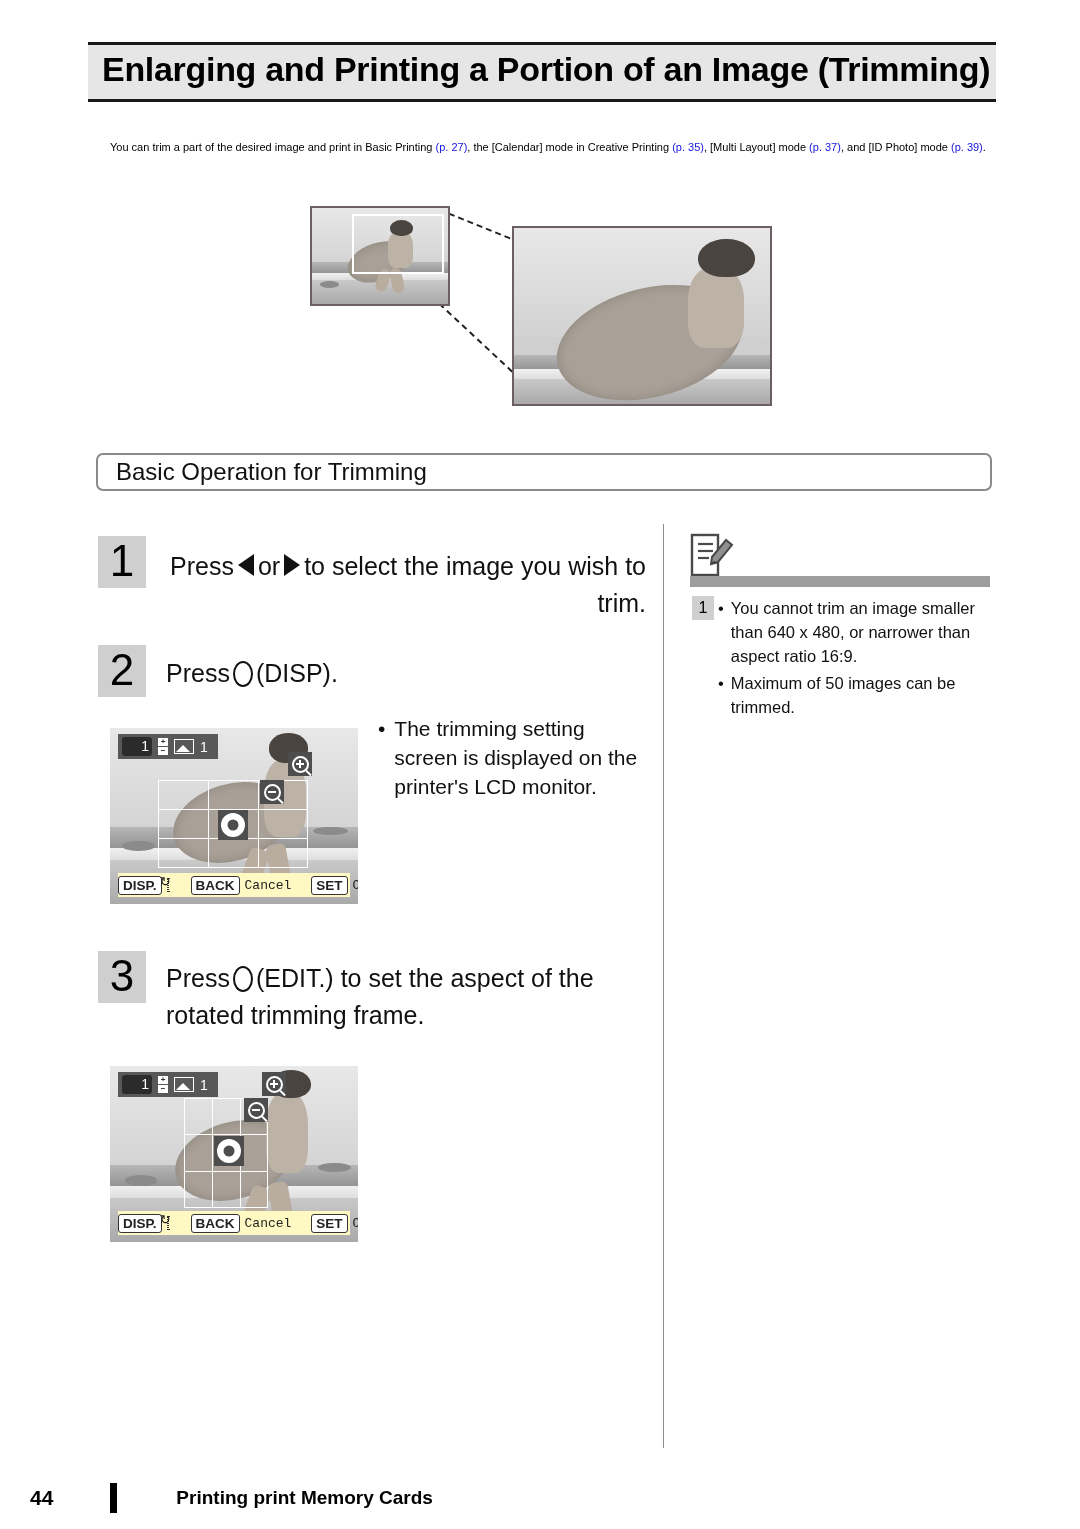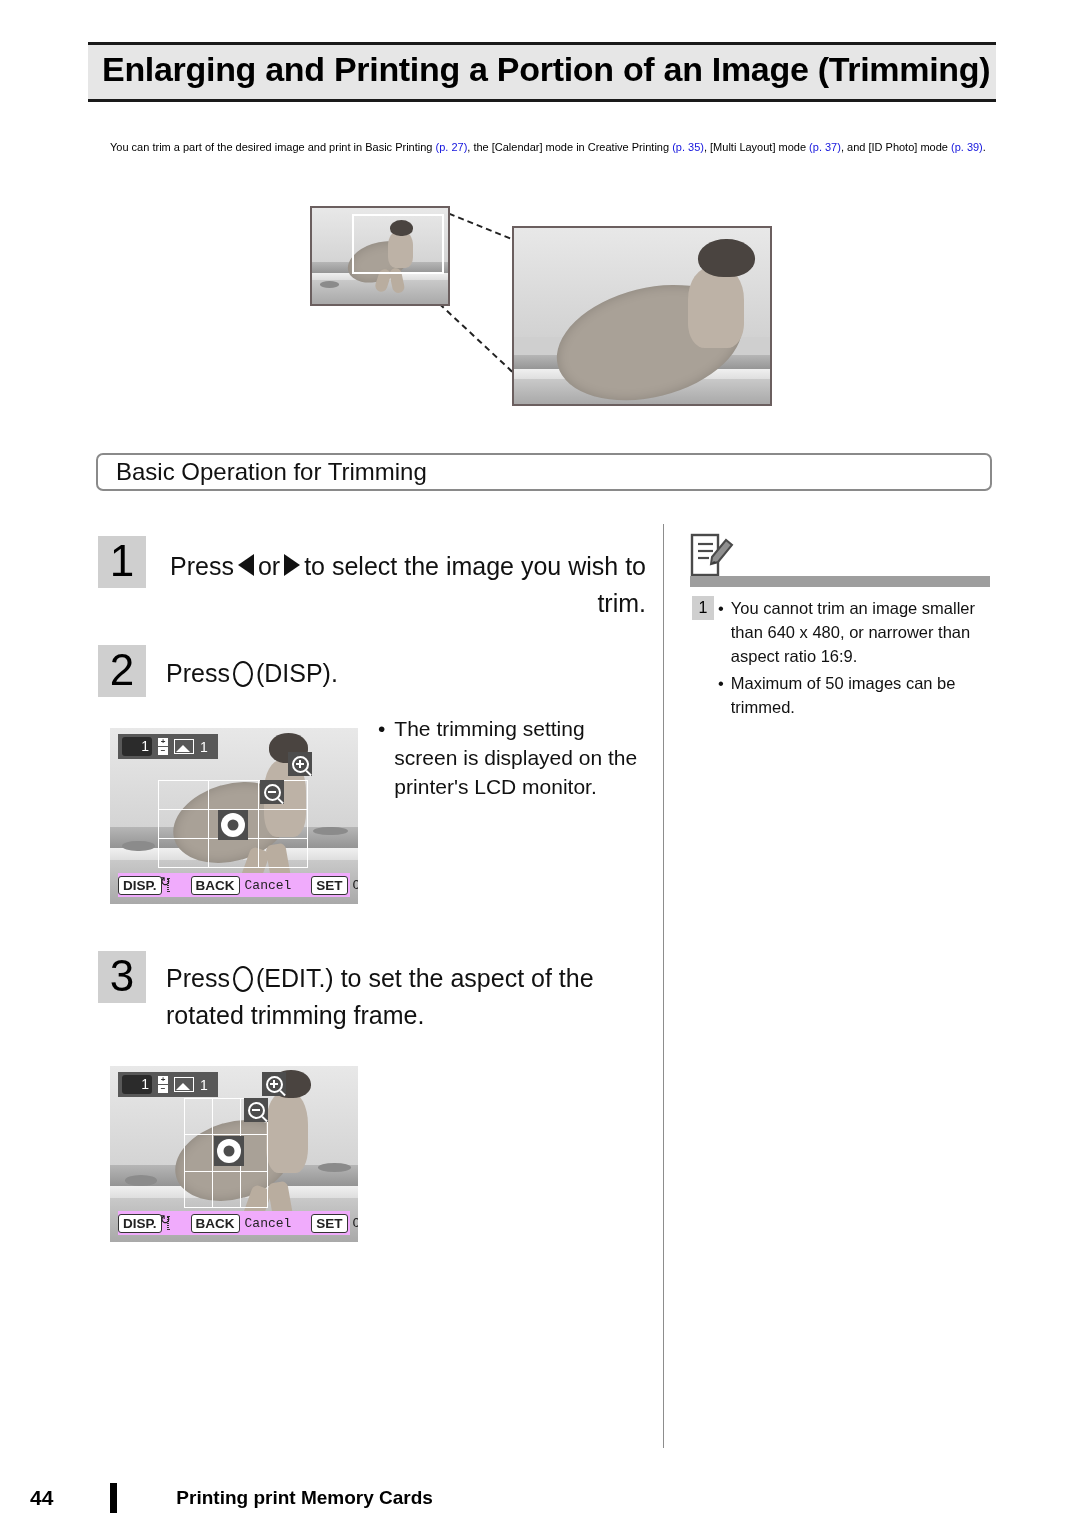--- a/index.html
+++ b/index.html
@@ -150,21 +150,21 @@
          width:8px; height:2px; background:#fff; font-style:normal; }
   .mag i.v { width:2px; height:8px; }
 
   .pad { width:24px; height:24px; background:#fff; border-radius:50%; position:relative; }
   .pad::before { content:""; position:absolute; left:50%; top:50%;
      transform:translate(-50%,-50%); width:11px; height:11px;
      background:#4d4d4d; border-radius:50%; }
 
   .lcd-botbar {
     position:absolute; left:8px; right:8px; bottom:7px; height:24px;
-    background:#f0abfc; display:flex; align-items:center; z-index:8;
+    background:#fef9c3; display:flex; align-items:center; z-index:8;
     font-size:14px; color:#222;
   }
   .kbtn { background:#fff; border:1.4px solid #333; border-radius:3px;
           padding:0 4px; font-weight:bold; font-size:13.5px; line-height:17px;
           font-family:"Liberation Sans", sans-serif; }
   .klabel { font-family:"Liberation Mono", monospace; font-size:13px; margin-left:5px; }
   .rot-ico { width:15px; height:14px; border:1.6px dotted #333; margin-left:5px;
              position:relative; }
   .rot-ico::after{ content:"↻"; position:absolute; right:-3px; top:-5px; font-size:13px; }
 

